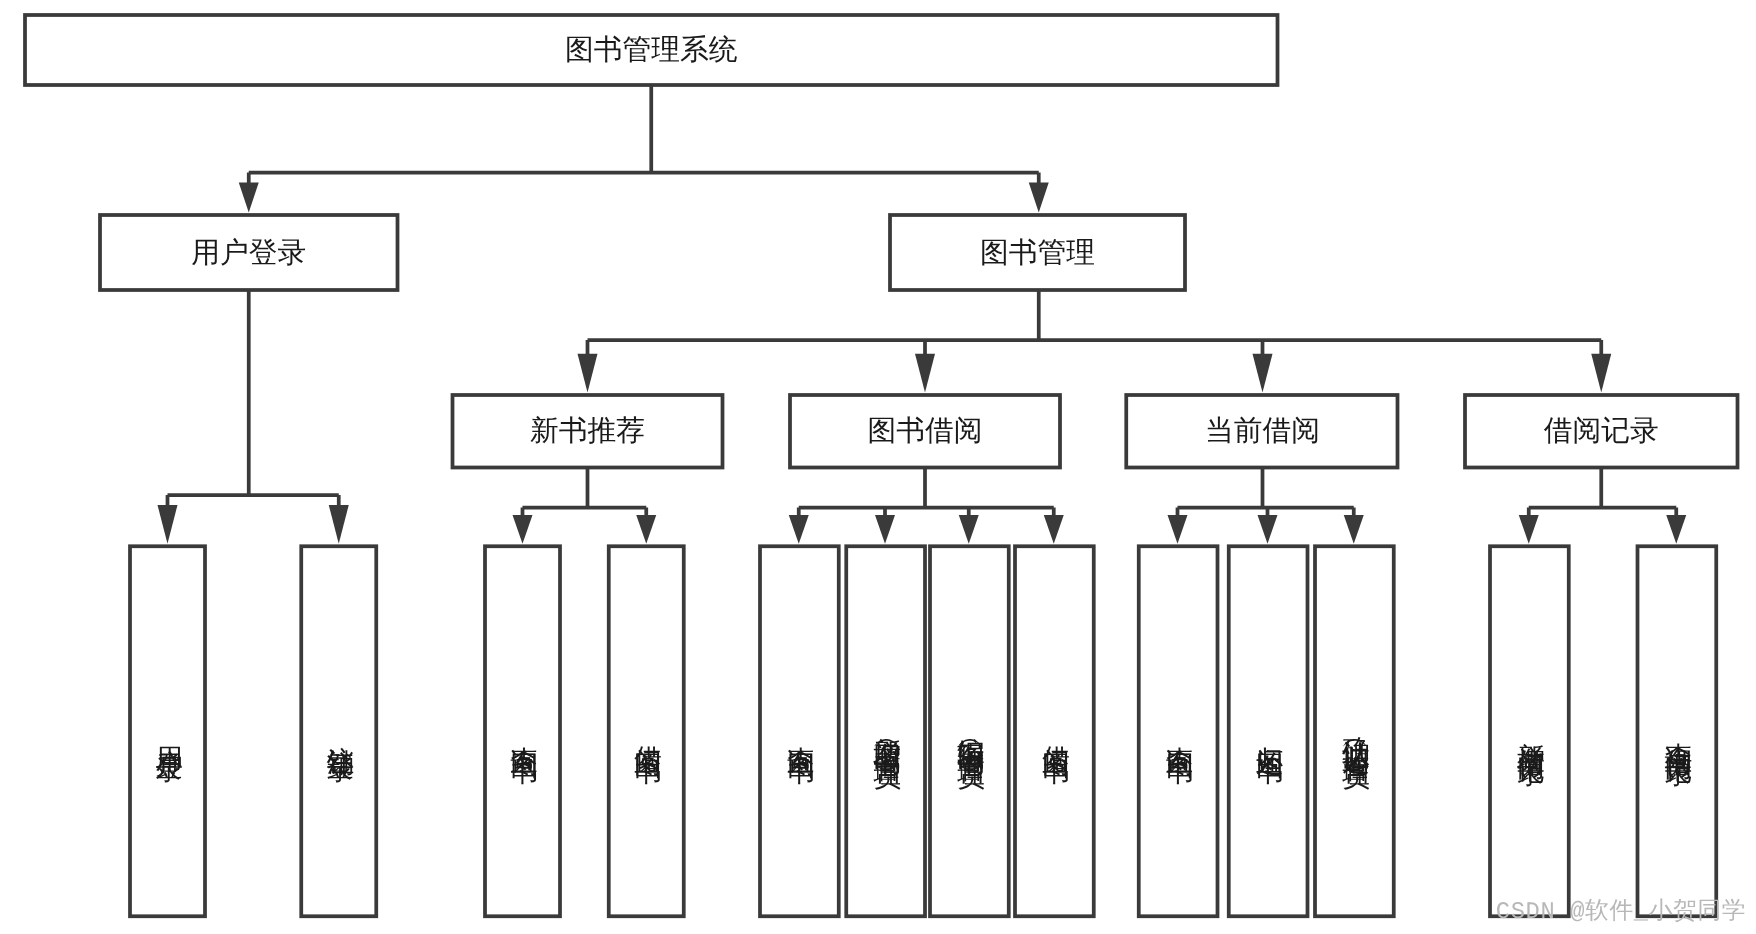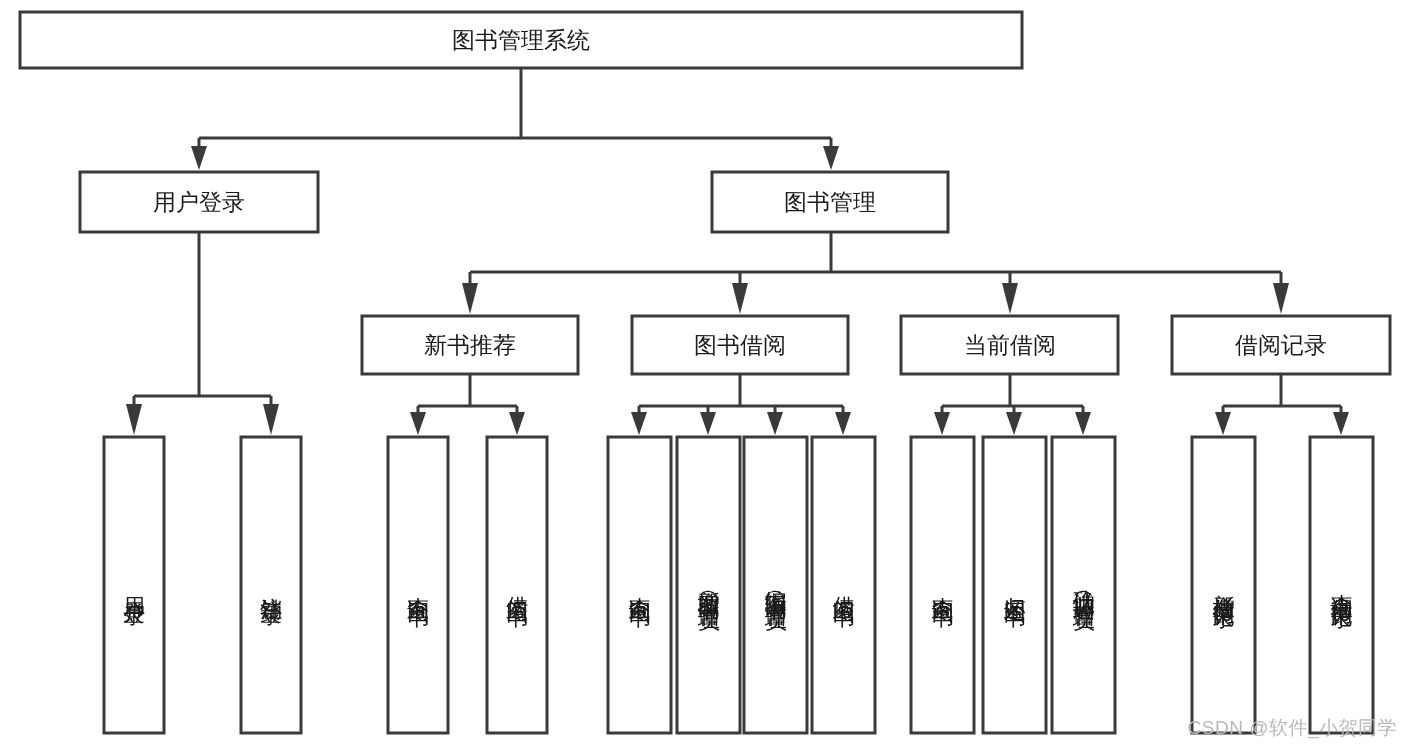--- a/index.html
+++ b/index.html
@@ -60,21 +60,21 @@
     line-height: 1.12;
     color: #1a1a1a;
     letter-spacing: 3px;
     white-space: nowrap;
     pointer-events: none;
   }
   .watermark {
     position: absolute;
     right: 8px;
     bottom: 6px;
-    font-family: Liberation Sans, sans-serif;
+    font-family: Liberation Mono, monospace;
     font-size: 19px;
     color: #b8b8b8;
     white-space: nowrap;
     letter-spacing: 0.5px;
   }
 </style>
 </head>
 <body>
 
 <div id="diagram-root">

